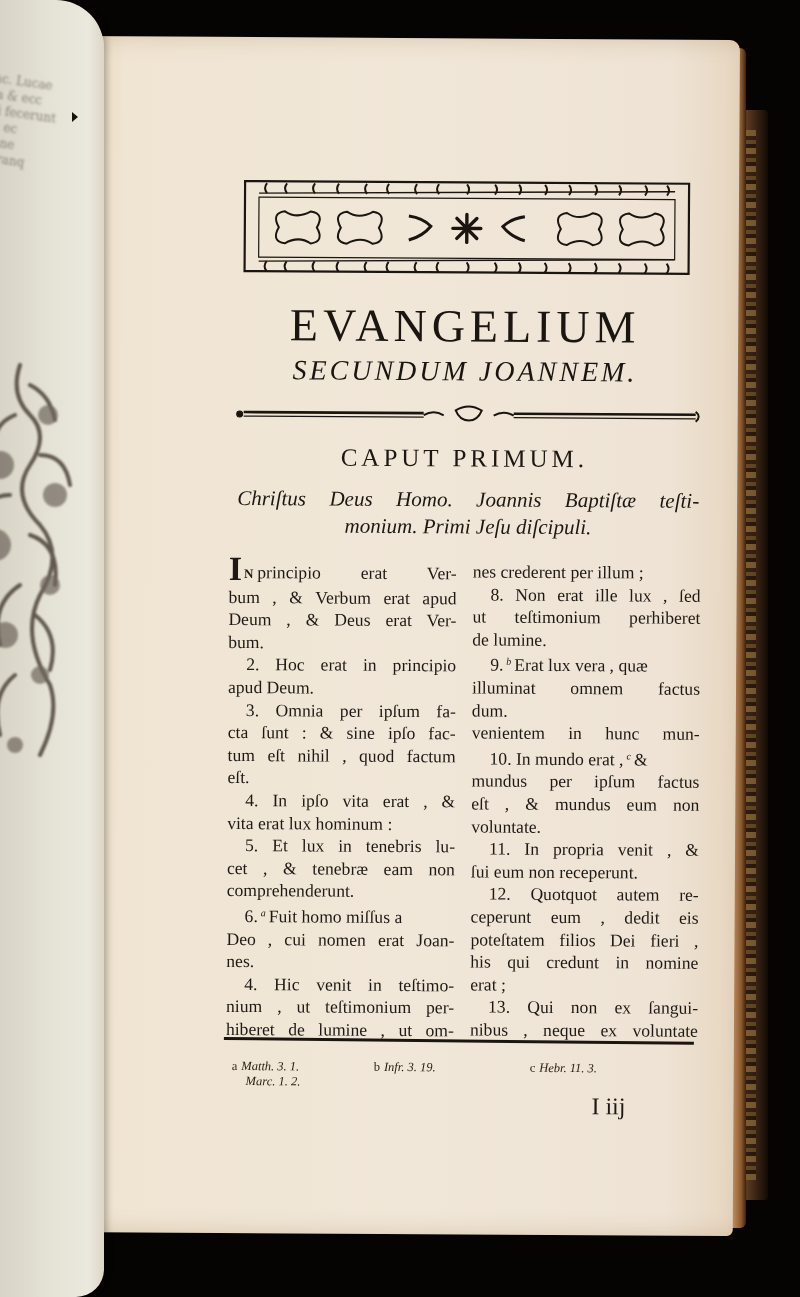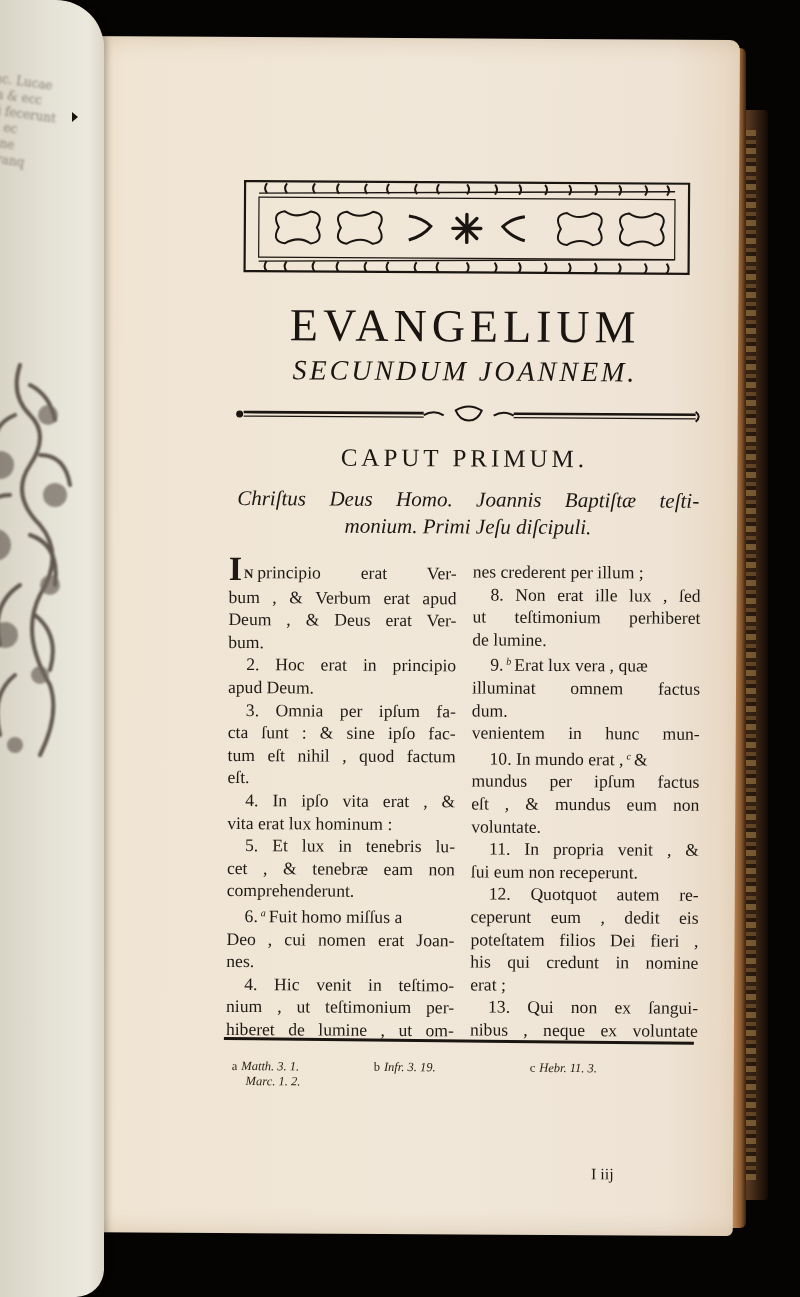--- a/index.html
+++ b/index.html
@@ -239,23 +239,23 @@
     .fn .mark {
       font-style: normal;
       margin-right: 4px;
     }
     .fn .ref {
       font-style: italic;
     }
     .signature {
       position: absolute;
       left: 366px;
-      top: 1002px;
-      font-family: "Liberation Serif", "DejaVu Serif", serif;
-      font-size: 16px;
+      top: 930px;
+      font-family: "Liberation Serif", "DejaVu Serif", serif;
+      font-size: 24px;
       color: #1e1914;
     }
   </style>
 </head>
 <body>
 
 <div class="cover-edge"></div>
 <div class="page-block"></div>
 
 <div class="page">

